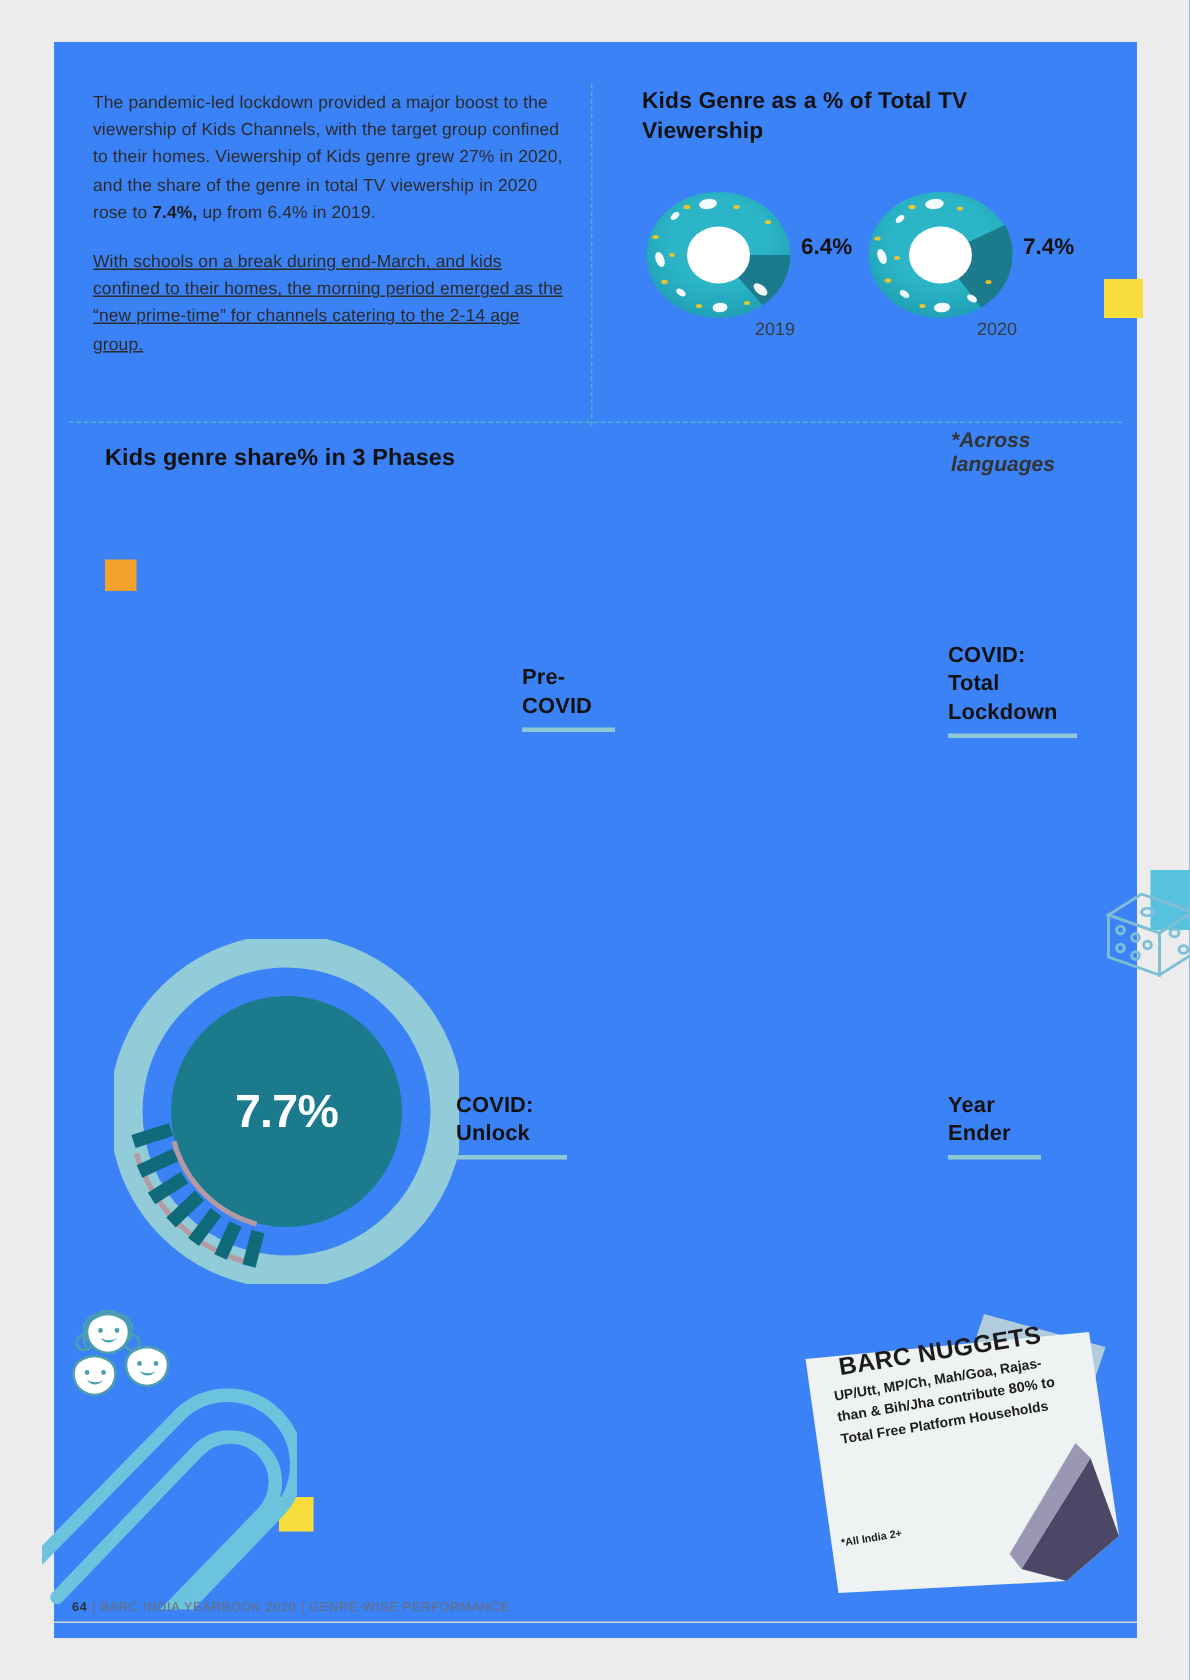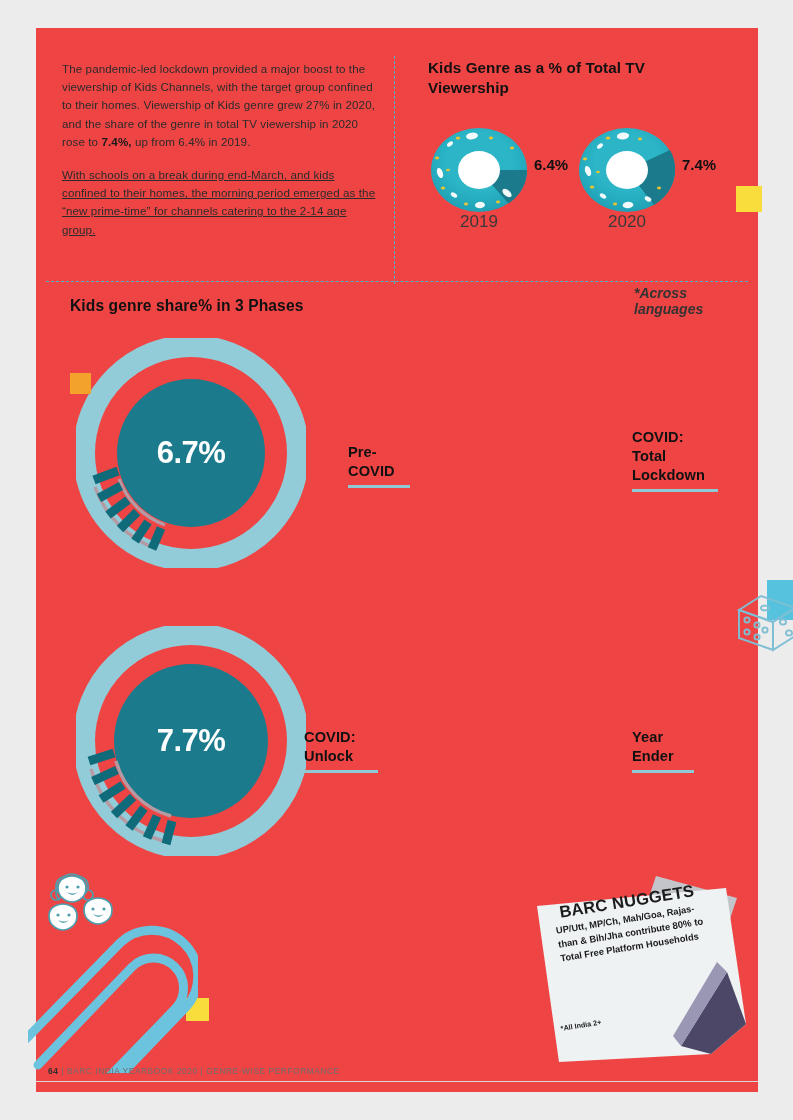--- a/index.html
+++ b/index.html
@@ -7,21 +7,21 @@
   body {
     background: #ececed;
     font-family: "Liberation Sans", sans-serif;
     position: relative;
     overflow: hidden;
   }
   .page {
     position: absolute;
     left: 36px; top: 28px;
     width: 722px; height: 1064px;
-    background: #ef4444;
+    background: #3b82f6;
   }
   
   .intro {
     position: absolute;
     left: 26px; top: 32px;
     width: 320px;
     color: #2b2b2b;
     font-size: 11.6px;
     line-height: 18.2px;
     letter-spacing: .1px;
@@ -59,22 +59,22 @@
     font-style: italic;
     font-weight: bold;
     color: #333;
   }
 
   
   .ring-wrap { position: absolute; }
   .ring-year {
     position: absolute;
     width: 100%;
-    text-align: center;
-    font-size: 17px;
+    text-align: right;
+    font-size: 12px;
     color: #3a3a3a;
     top: 86px;
   }
   .ring-val {
     position: absolute;
     font-size: 15px;
     font-weight: bold;
     color: #111;
     top: 30px;
     text-align: center;
@@ -232,39 +232,20 @@
         <ellipse cx="22" cy="46" rx="1.9" ry="1.3"></ellipse>
         <ellipse cx="83" cy="62" rx="2" ry="1.4"></ellipse>
       </g>
     </svg>
     <div class="ring-year">2020</div>
     <div class="ring-val" style="left:106px;">7.4%</div>
   </div>
 
   <div class="panel-title" id="phases-title">Kids genre share% in 3 Phases</div>
 
-  <div class="phase" style="left:40px; top:310px;">
-    <svg width="230" height="230" viewBox="0 0 230 230">
-      <circle cx="115" cy="115" r="107" fill="none" stroke="#92ccd8" stroke-width="22"></circle>
-      <circle cx="115" cy="115" r="74" fill="#1b7b8c"></circle>
-      <g transform="translate(115,115)">
-        <path d="M -96 34 A 102 102 0 0 0 -34 96" fill="none" stroke="#b59aa3" stroke-width="3.4"></path>
-        <path d="M -72 26 A 77 77 0 0 0 -26 72" fill="none" stroke="#b59aa3" stroke-width="3.4"></path>
-        <g stroke="#0f6b7a" stroke-width="9" stroke-linecap="butt">
-          <line x1="-97" y1="27" x2="-73" y2="18"></line>
-          <line x1="-92" y1="45" x2="-70" y2="33"></line>
-          <line x1="-83" y1="62" x2="-63" y2="47"></line>
-          <line x1="-71" y1="76" x2="-54" y2="59"></line>
-          <line x1="-56" y1="88" x2="-43" y2="69"></line>
-          <line x1="-39" y1="96" x2="-30" y2="75"></line>
-        </g>
-      </g>
-    </svg>
-    <div class="pct">6.7%</div>
-  </div>
   <div class="phase-label" style="left:280px; top:415px; width:62px;margin-left:32px;">
     <span>Pre-</span>
     <span>COVID</span>
   </div>
 
   <div class="phase-label" style="left:596px; top:400px; width:86px;">
     <span>COVID:</span>
     <span>Total</span>
     <span>Lockdown</span>
   </div>

